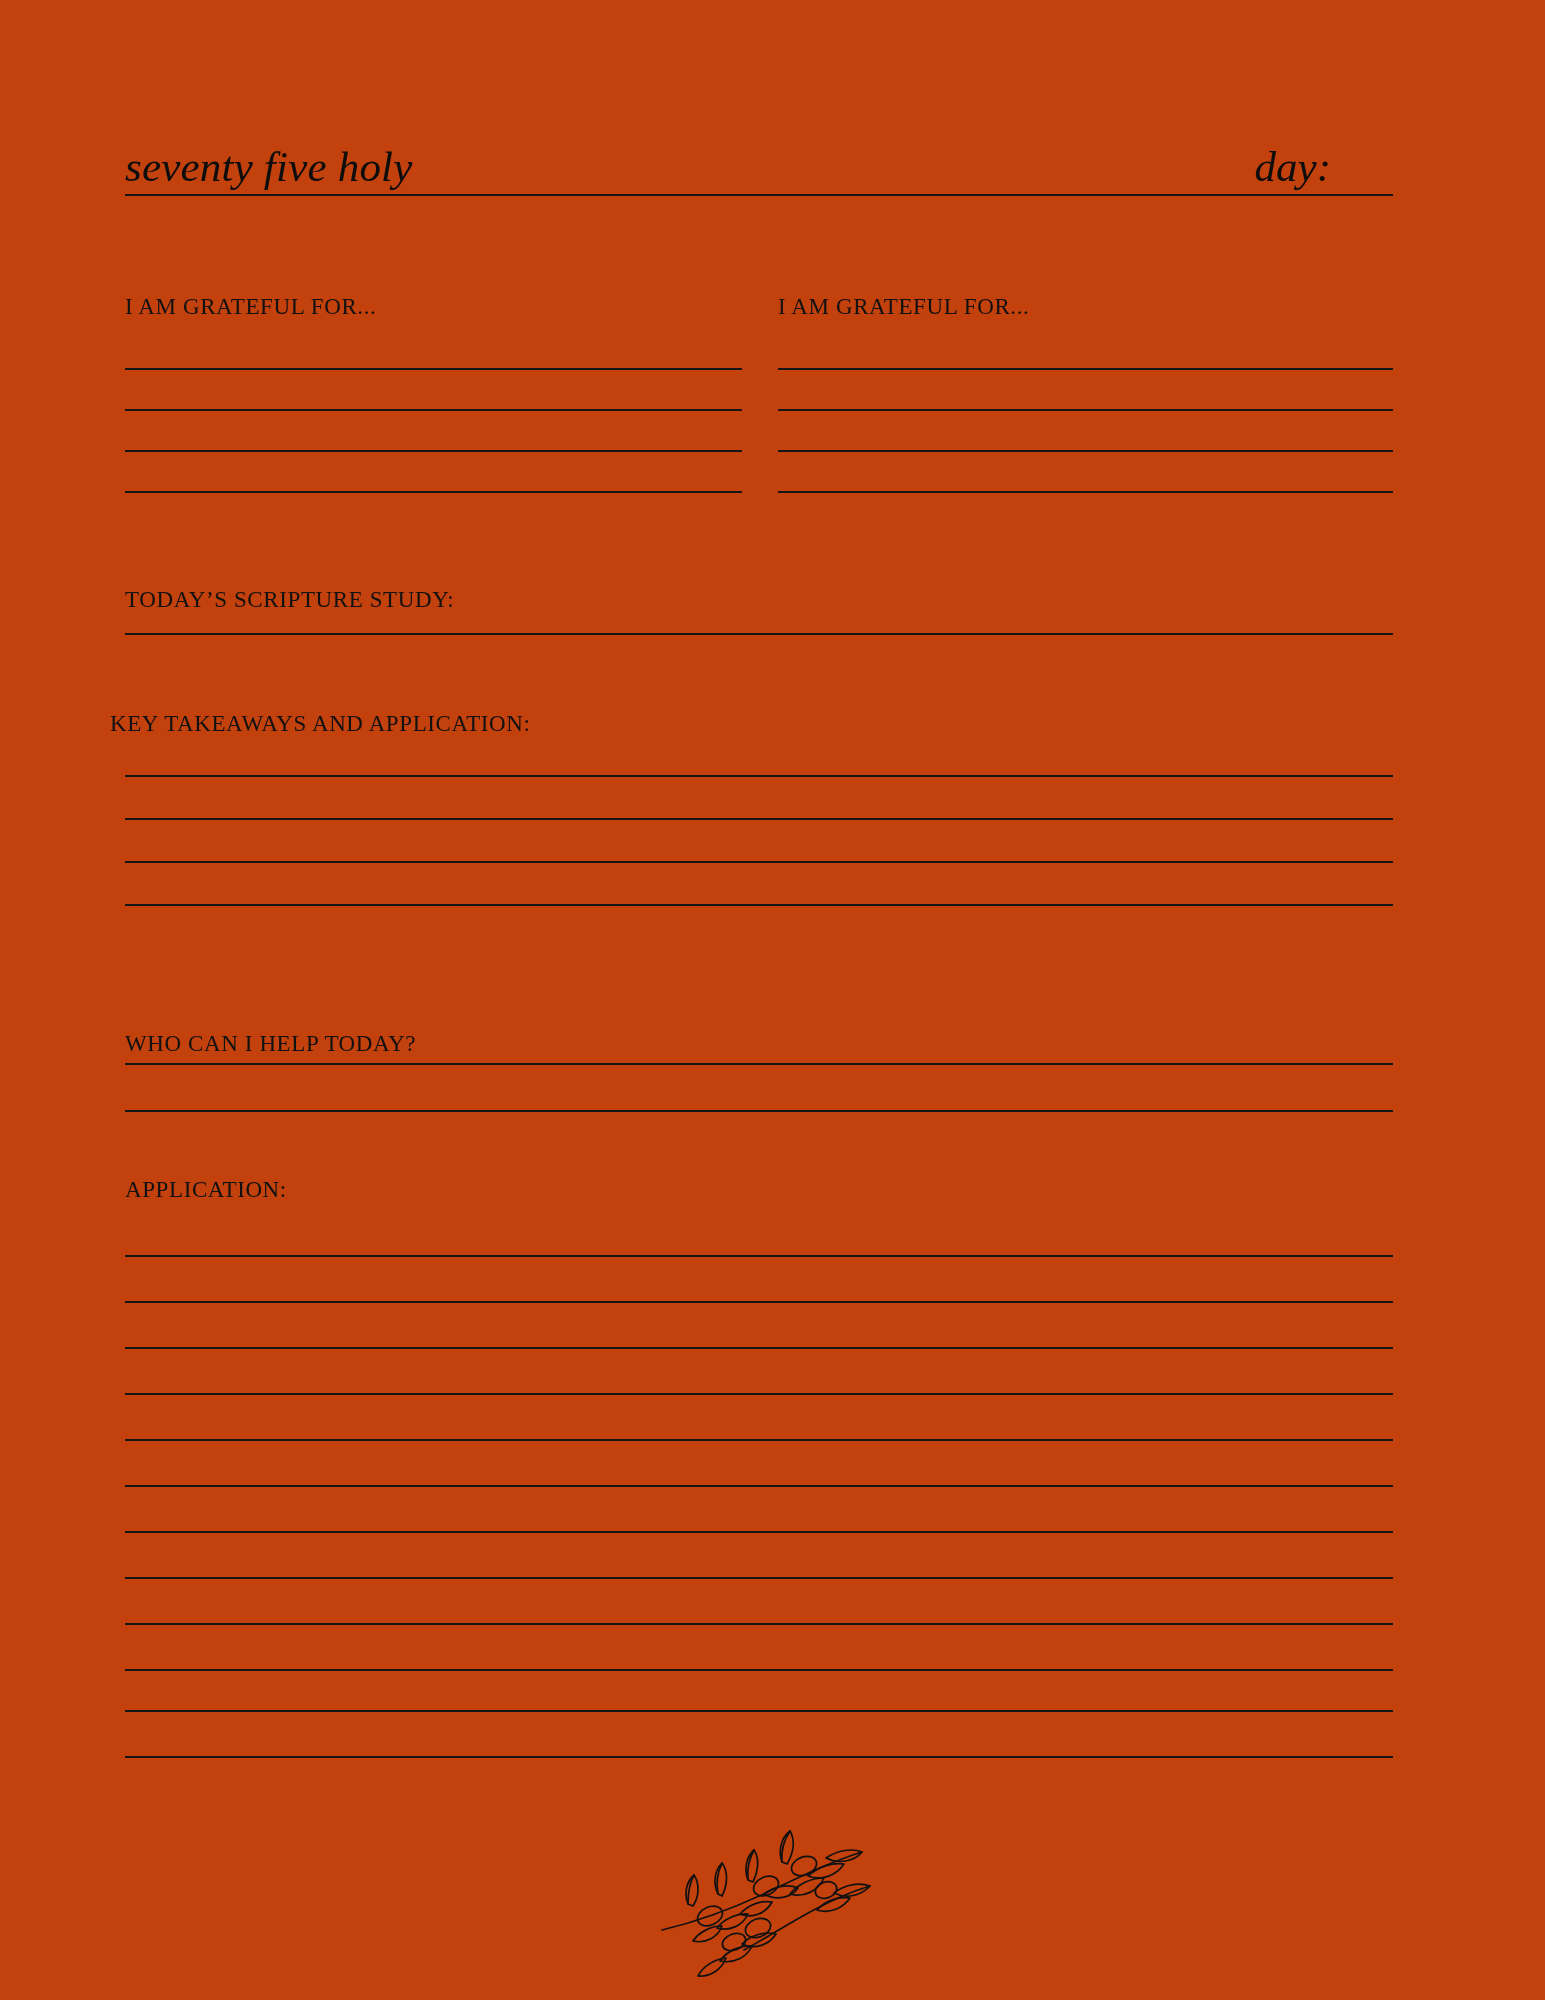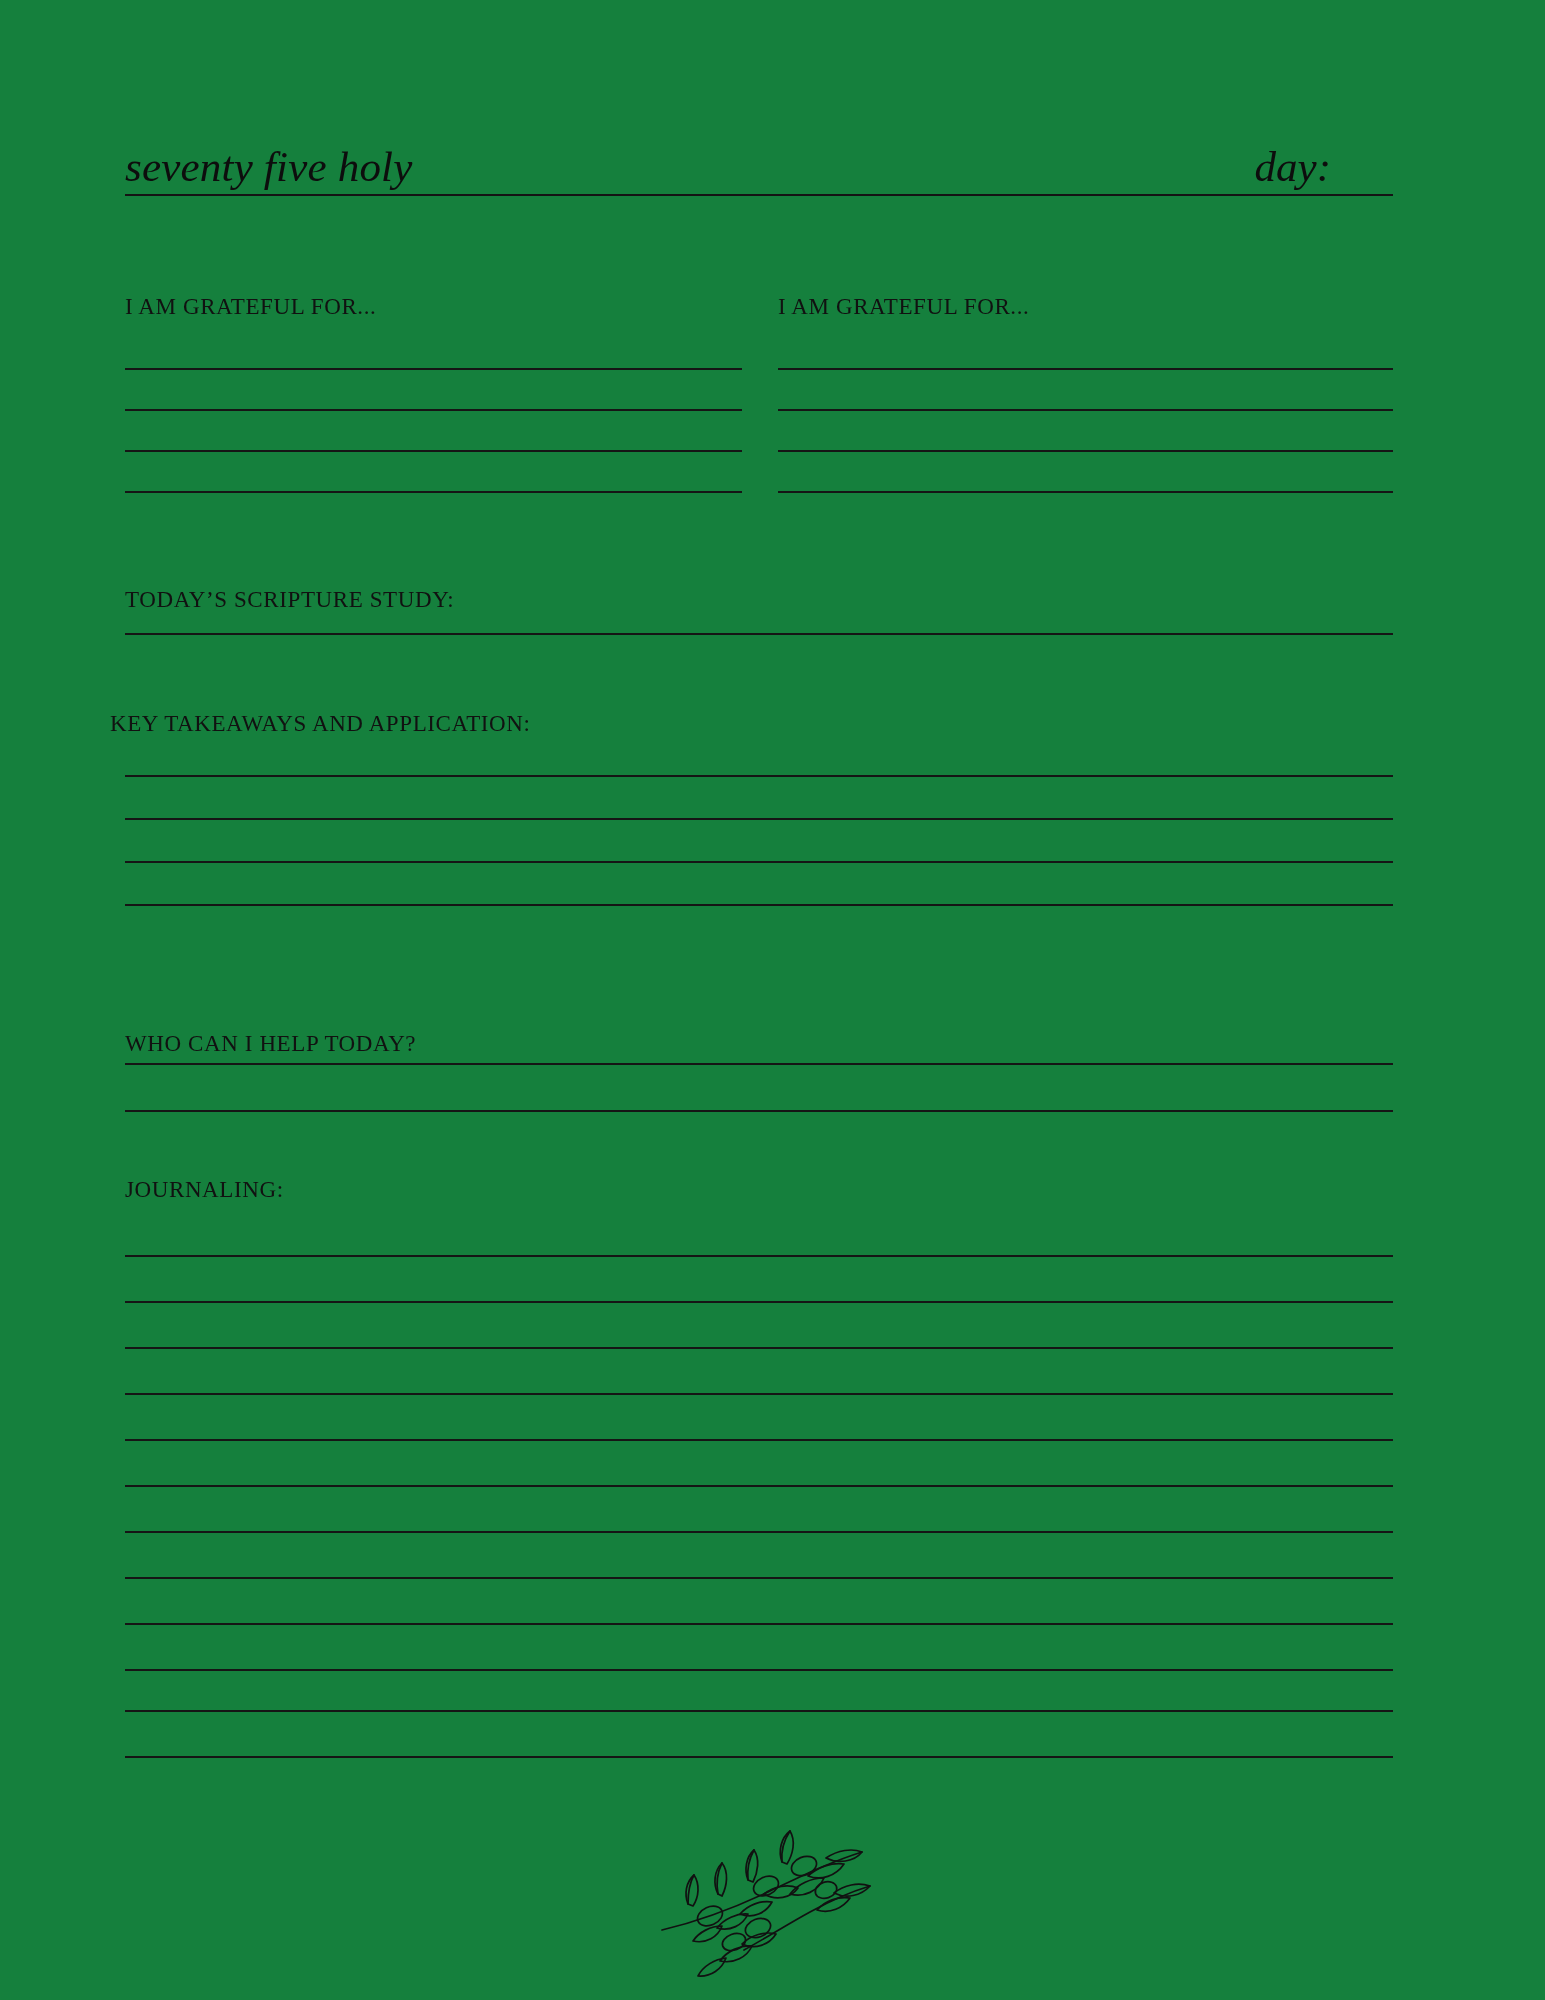--- a/index.html
+++ b/index.html
@@ -15,21 +15,21 @@
     font-family: "Liberation Serif", "DejaVu Serif", serif;
     color: #111111;
     overflow: hidden;
   }
 
   .page {
     position: absolute;
     left: 0; top: 0;
     width: 1545px;
     height: 2000px;
-    background: #15803d;
+    background: #c2410c;
     padding: 0;
   }
 
   
   .header {
     position: absolute;
     left: 125px;
     top: 110px;
     width: 1268px;
     height: 90px;
@@ -126,21 +126,21 @@
       <div class="label" style="left: 125px; top: 588px;">TODAY’S SCRIPTURE STUDY:</div>
       <div class="rule full" style="top: 633px;"></div>
       <div class="label" style="left: 110px; top: 712px;">KEY TAKEAWAYS AND APPLICATION:</div>
       <div class="rule full" style="top: 775px;"></div>
       <div class="rule full" style="top: 818px;"></div>
       <div class="rule full" style="top: 861px;"></div>
       <div class="rule full" style="top: 904px;"></div>
       <div class="label" style="left: 125px; top: 1032px;">WHO CAN I HELP TODAY?</div>
       <div class="rule full" style="top: 1063px;"></div>
       <div class="rule full" style="top: 1110px;"></div>
-      <div class="label" style="left: 125px; top: 1178px;">JOURNALING:</div>
+      <div class="label" style="left: 125px; top: 1178px;">APPLICATION:</div>
       <div class="rule full" style="top: 1255px;"></div>
       <div class="rule full" style="top: 1301px;"></div>
       <div class="rule full" style="top: 1347px;"></div>
       <div class="rule full" style="top: 1393px;"></div>
       <div class="rule full" style="top: 1439px;"></div>
       <div class="rule full" style="top: 1485px;"></div>
       <div class="rule full" style="top: 1531px;"></div>
       <div class="rule full" style="top: 1577px;"></div>
       <div class="rule full" style="top: 1623px;"></div>
       <div class="rule full" style="top: 1669px;"></div>

